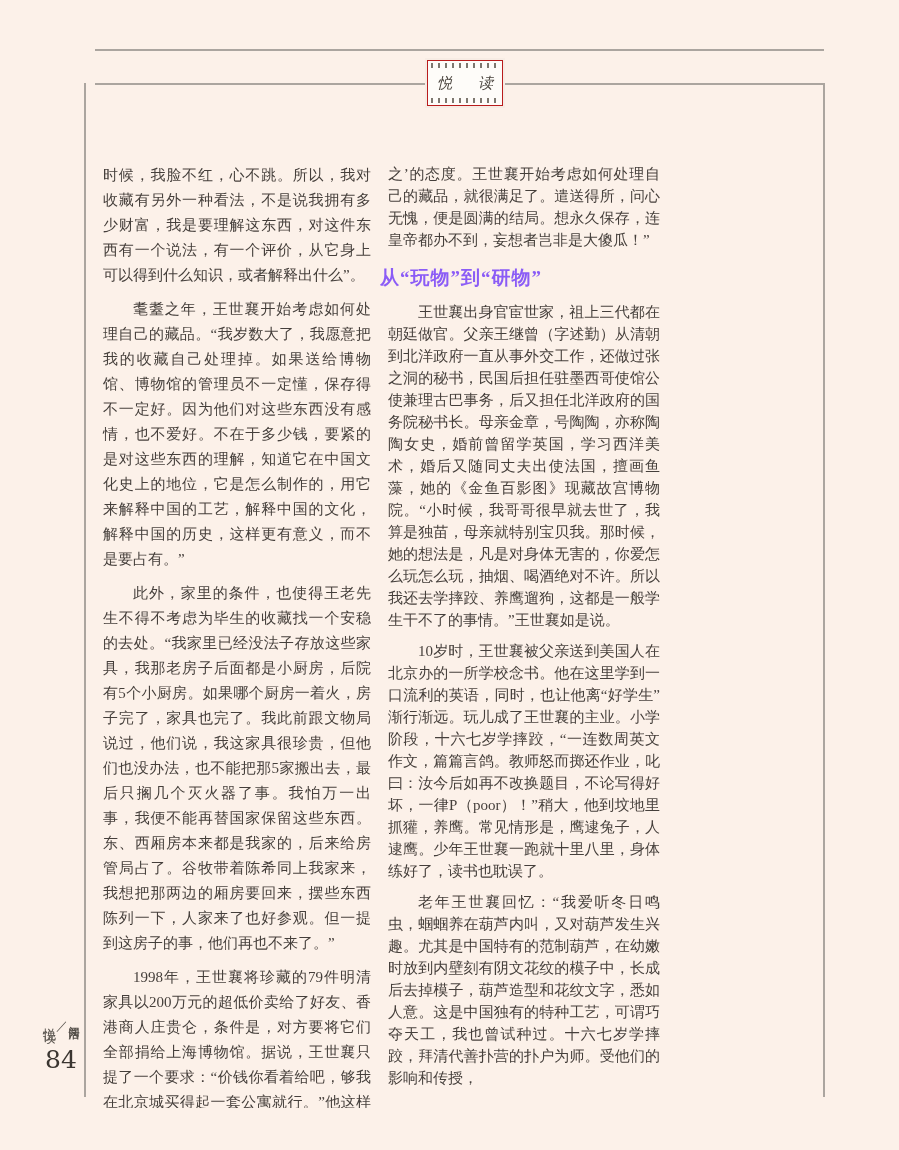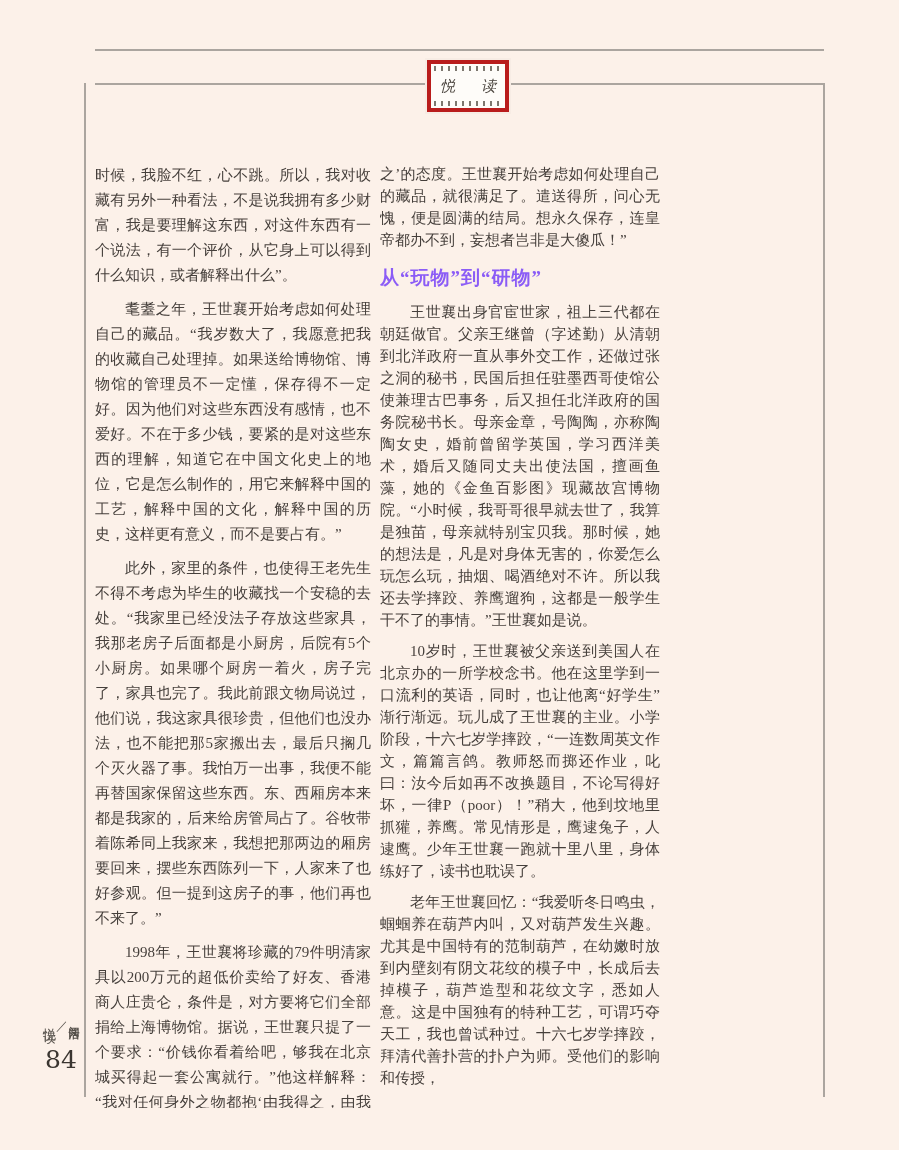--- a/index.html
+++ b/index.html
@@ -17,41 +17,41 @@
   .rule-bottom{left:95px;top:83px;width:729px;}
 
   
   .rule-v{position:absolute;background:#aba59f;width:2px;}
   .rule-left{left:84px;top:83px;height:1014px;}
   .rule-right{left:823px;top:83px;height:1014px;}
 
   
   .stamp{
     position:absolute;left:427px;top:60px;width:74px;height:44px;
-    background:#fefcf9;border:4px solid #b91c1c;
+    background:#fefcf9;border:1px solid #b91c1c;
     box-shadow:0 0 0 2px #f7ece4;
     display:flex;align-items:center;justify-content:center;
   }
   .stamp .perf{position:absolute;left:3px;right:3px;height:5px;
     background:repeating-linear-gradient(to right,#7d776f 0 2px,transparent 2px 7px);}
   .perf-top{top:2px;}
   .perf-bottom{bottom:2px;}
   .stamp-label{
     font-size:15px;font-style:italic;color:#4a443e;
     letter-spacing:11px;padding-left:11px;white-space:nowrap;
   }
 
   
   .col{
     position:absolute;top:163px;height:945px;overflow:hidden;
     font-size:15px;line-height:25px;text-align:justify;
   }
   .col-left{left:95px;width:276px;}
   .col-right{left:380px;width:280px;line-height:22px;}
-  .col p{margin:0 0 9px 0;text-indent:2em;}
+  .col p{margin:0 0 9px 8px;text-indent:2em;}
   .col p.noindent{text-indent:0;}
 
   .section-heading{
     font-size:19px;font-weight:bold;color:#8b5cf6;
     margin:16px 0 12px 0;letter-spacing:1px;
   }
 
   
   .sidebar{position:absolute;left:44px;top:1012px;width:34px;
     display:flex;flex-direction:column;align-items:center;color:#55504a;}

